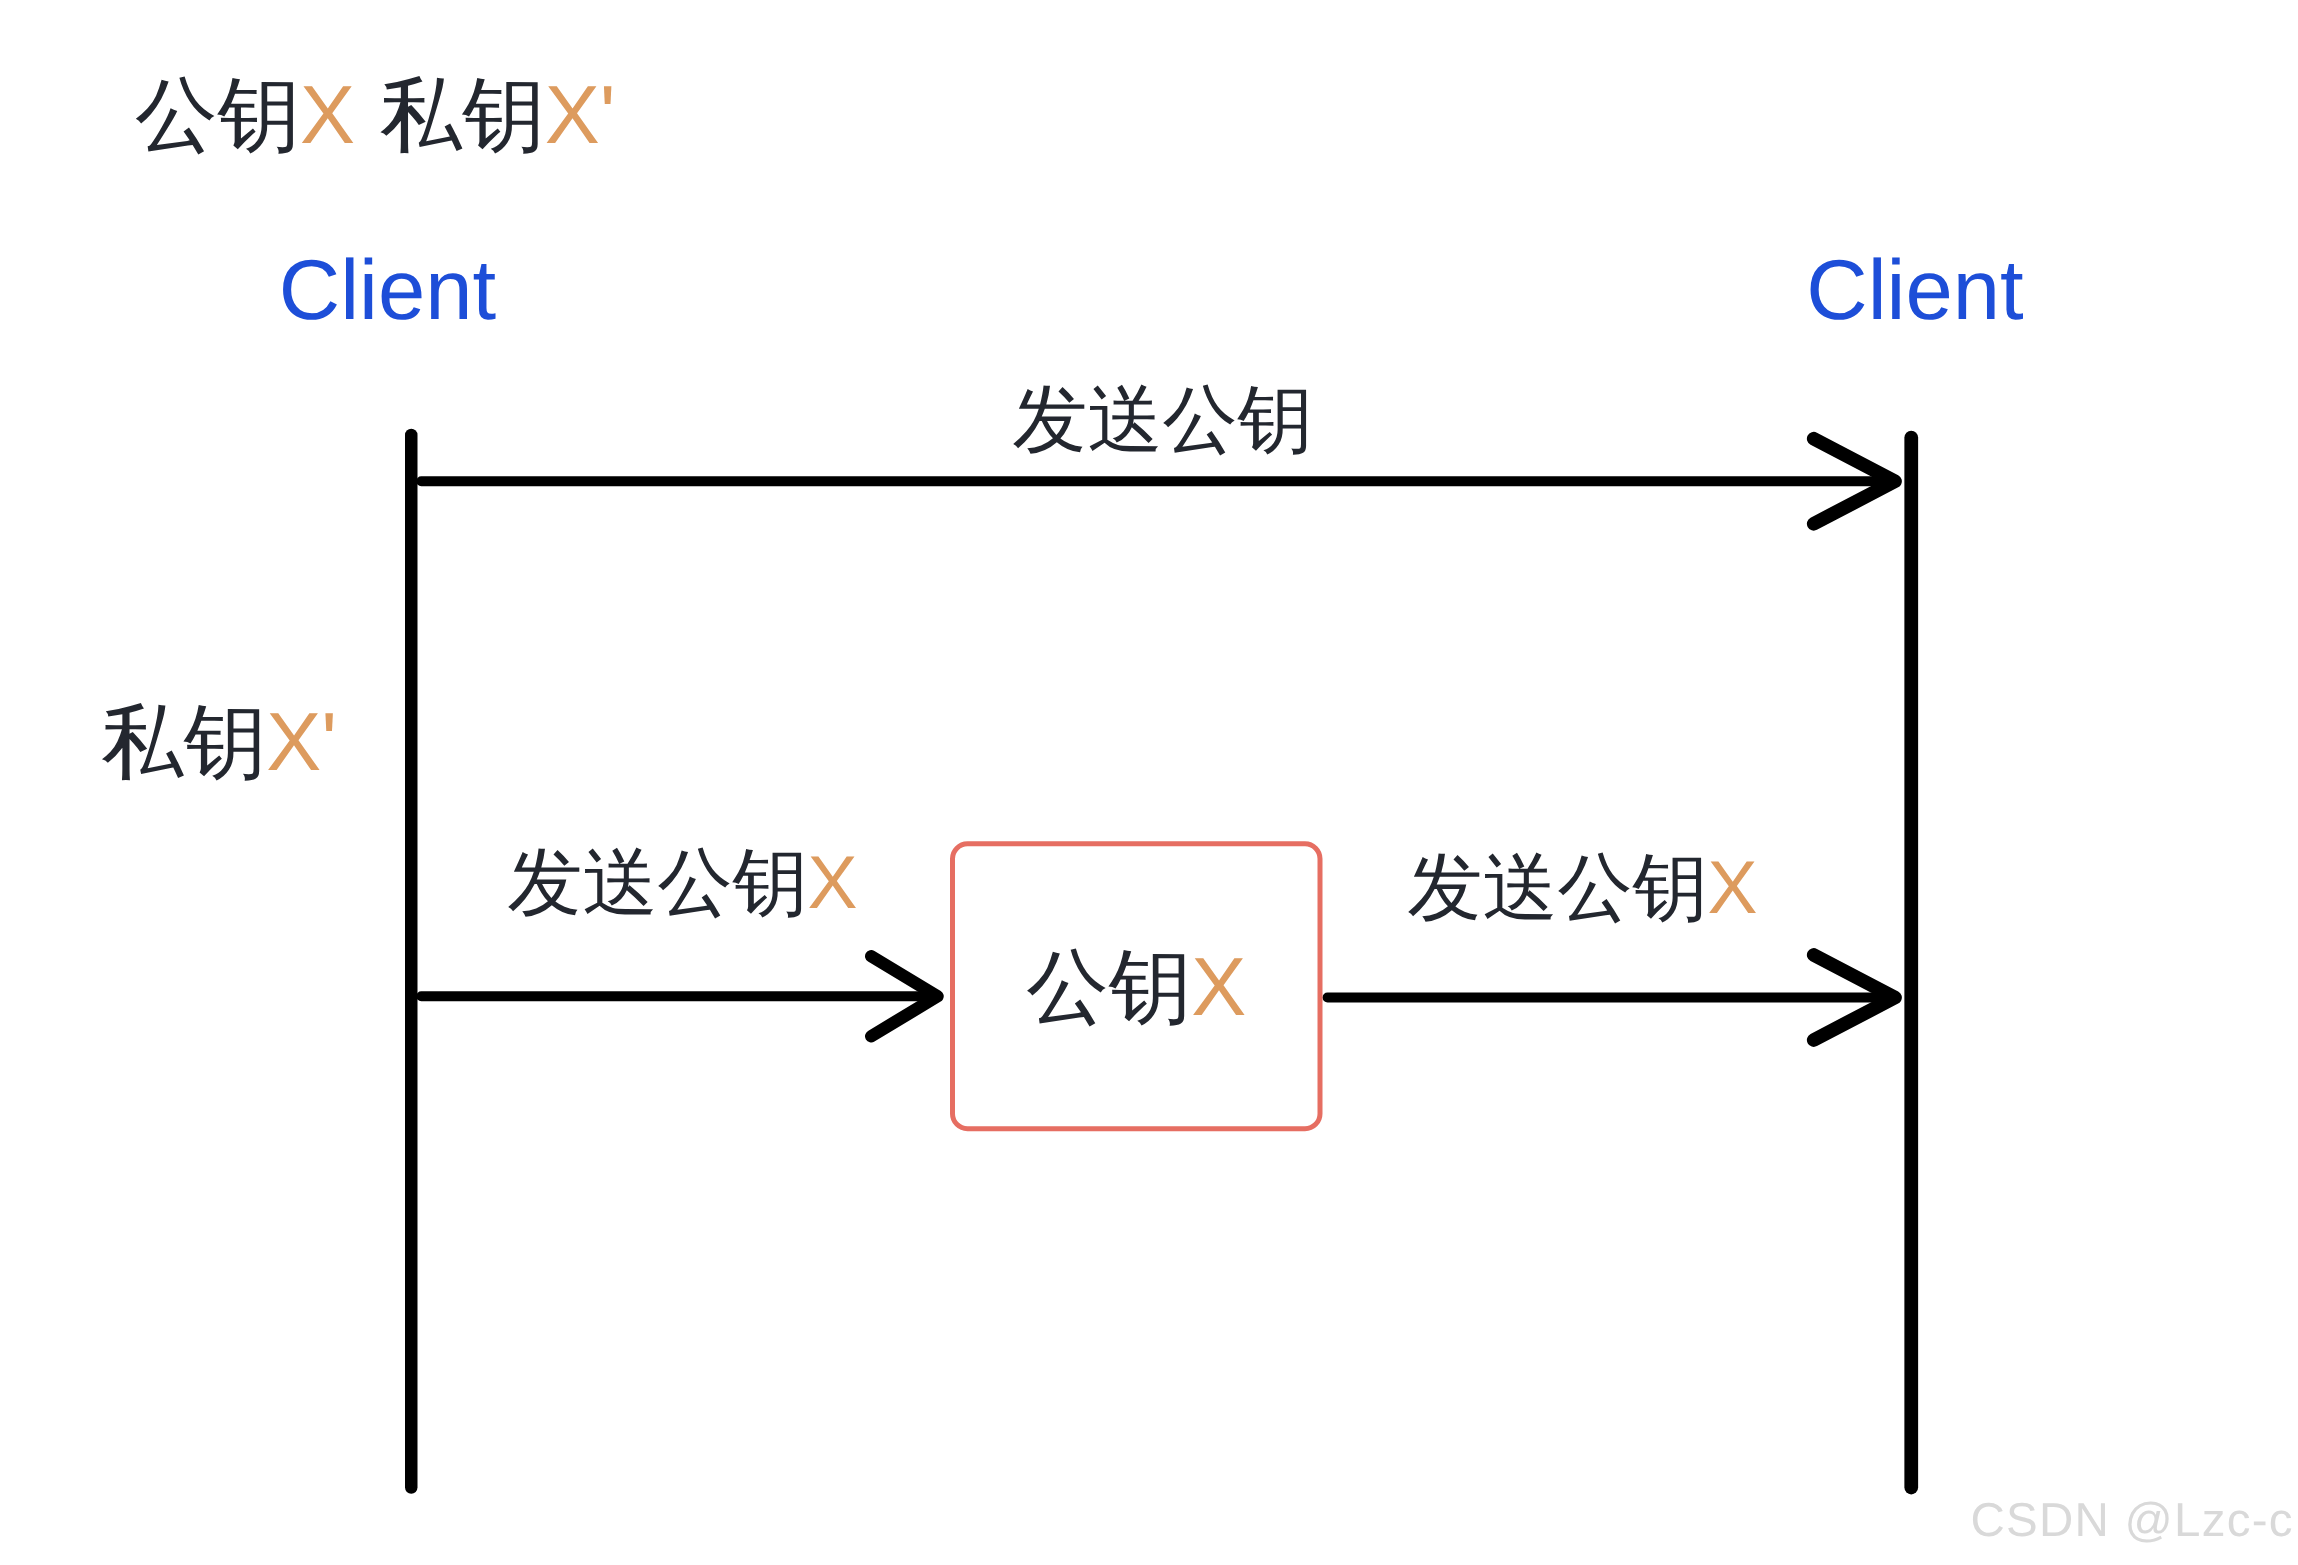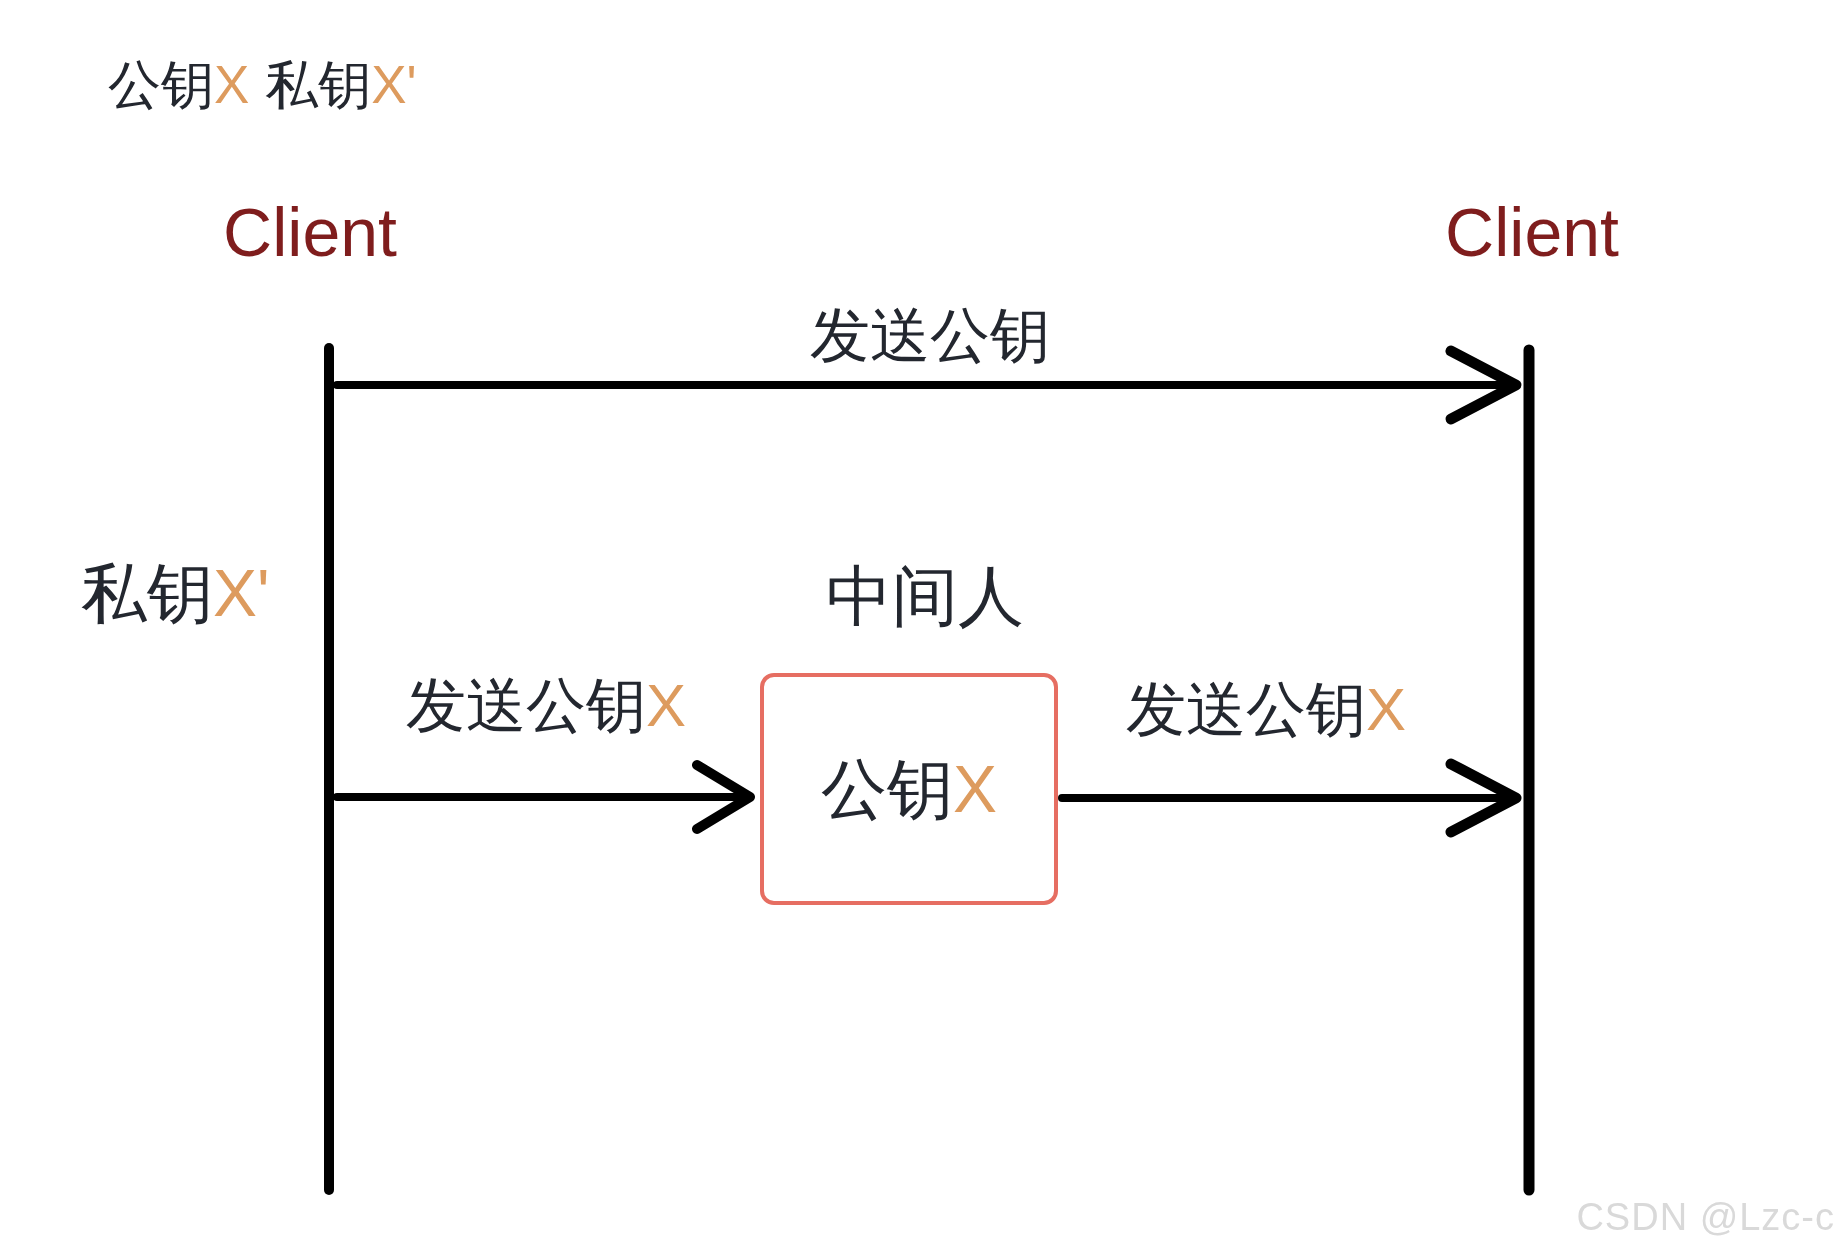--- a/index.html
+++ b/index.html
@@ -7,22 +7,22 @@
     width:1838px;height:1252px;overflow:hidden;background:#ffffff;
     font-family:"Liberation Sans","DejaVu Sans",sans-serif;
     color:#23272F;position:relative;
   }
   .stage{position:absolute;inset:0;}
   svg.wires{position:absolute;left:0;top:0;}
   .lbl{position:absolute;line-height:1;white-space:nowrap;font-weight:500;}
   .centered{transform:translateX(-50%);}
   .accent{color:#DD9B5E;}
   .gap{margin-left:0.30em;}
-  .legend{left:108px;top:58px;font-size:53px;}
-  .actor{font-size:68px;top:198px;color:#7f1d1d;}
+  .legend{left:108px;top:58px;font-size:66px;}
+  .actor{font-size:68px;top:198px;color:#1d4ed8;}
   .actor.client{left:310px;}
   .actor.server{left:1532px;}
   .request{left:930px;top:306px;font-size:60px;}
   .note{left:942px;top:487px;font-size:47px;font-weight:400;}
   .mitm{left:925px;top:563px;font-size:66px;}
   .send-left{left:546px;top:676px;font-size:60px;}
   .send-right{left:1266px;top:680px;font-size:60px;}
   .sidekey{font-size:66px;margin-left:34px;}
   .sidekey.left{left:47px;top:560px;}
   .sidekey.right{left:1605px;top:561px;}
@@ -59,21 +59,20 @@
 
   <div class="lbl legend">
     <span>公钥</span><span class="accent">X</span><span class="gap">私钥</span><span class="accent">X'</span>
   </div>
 
   <div class="lbl actor client centered">Client</div>
   <div class="lbl actor server centered">Client</div>
 
   <div class="lbl request centered">发送公钥</div>
 
-  <div class="lbl mitm centered">中间人</div>
 
   <div class="keybox">
     <span>公钥</span>
       <span class="accent">X</span>
   </div>
 
   <div class="lbl send-left centered">
     <span>发送公钥</span><span class="accent">X</span>
   </div>
   <div class="lbl send-right centered">

